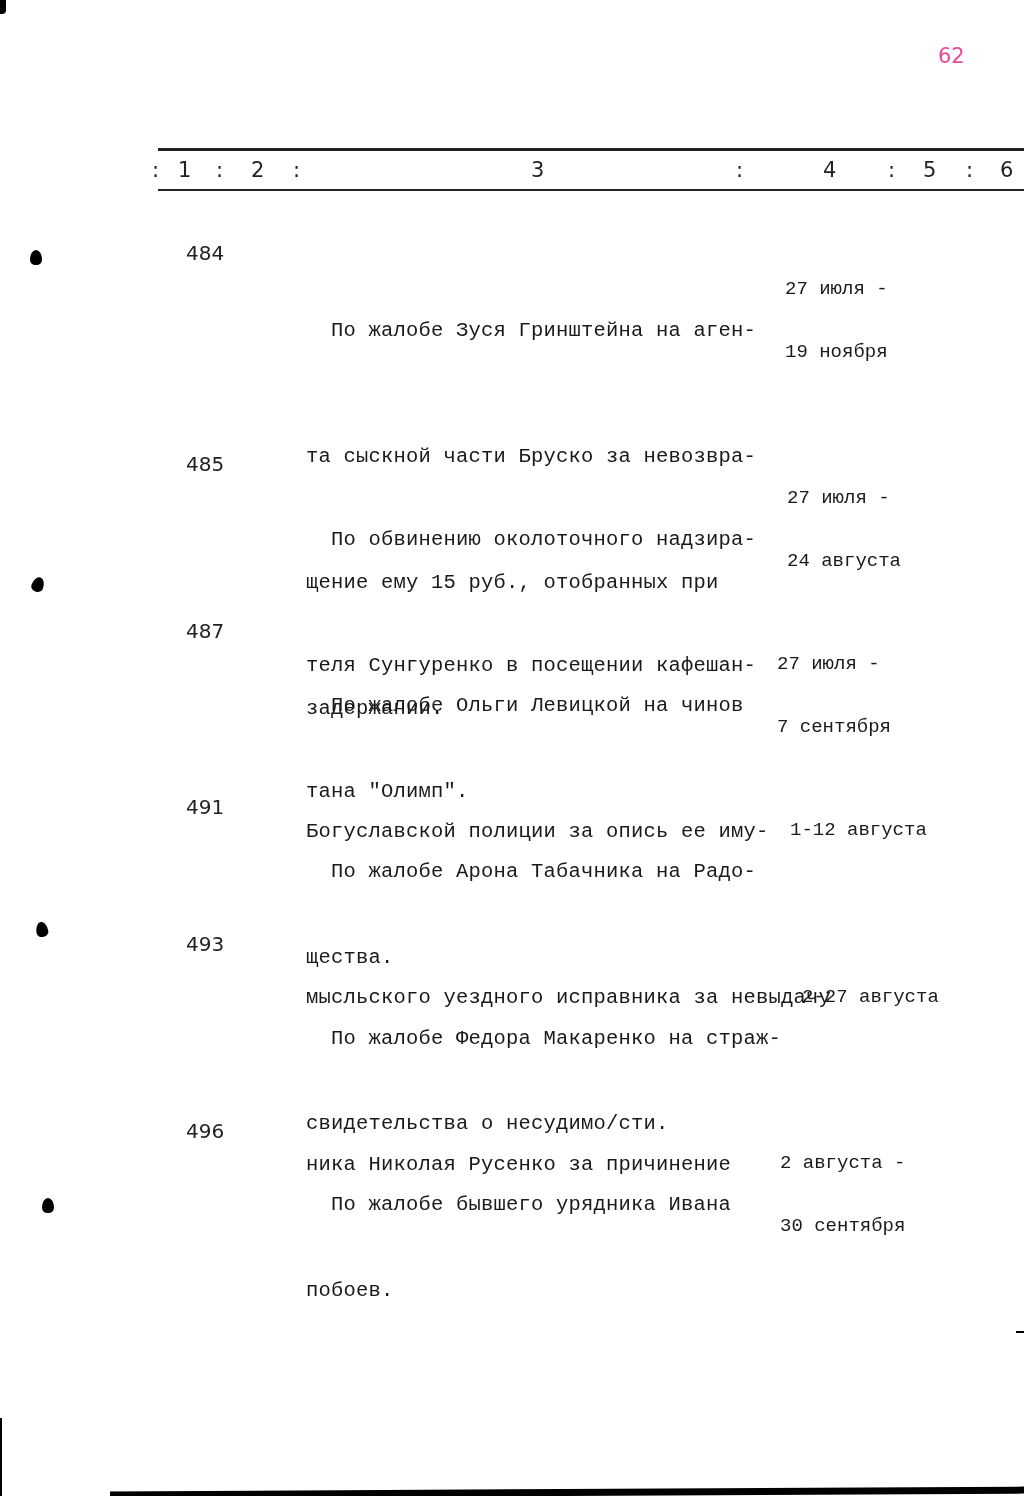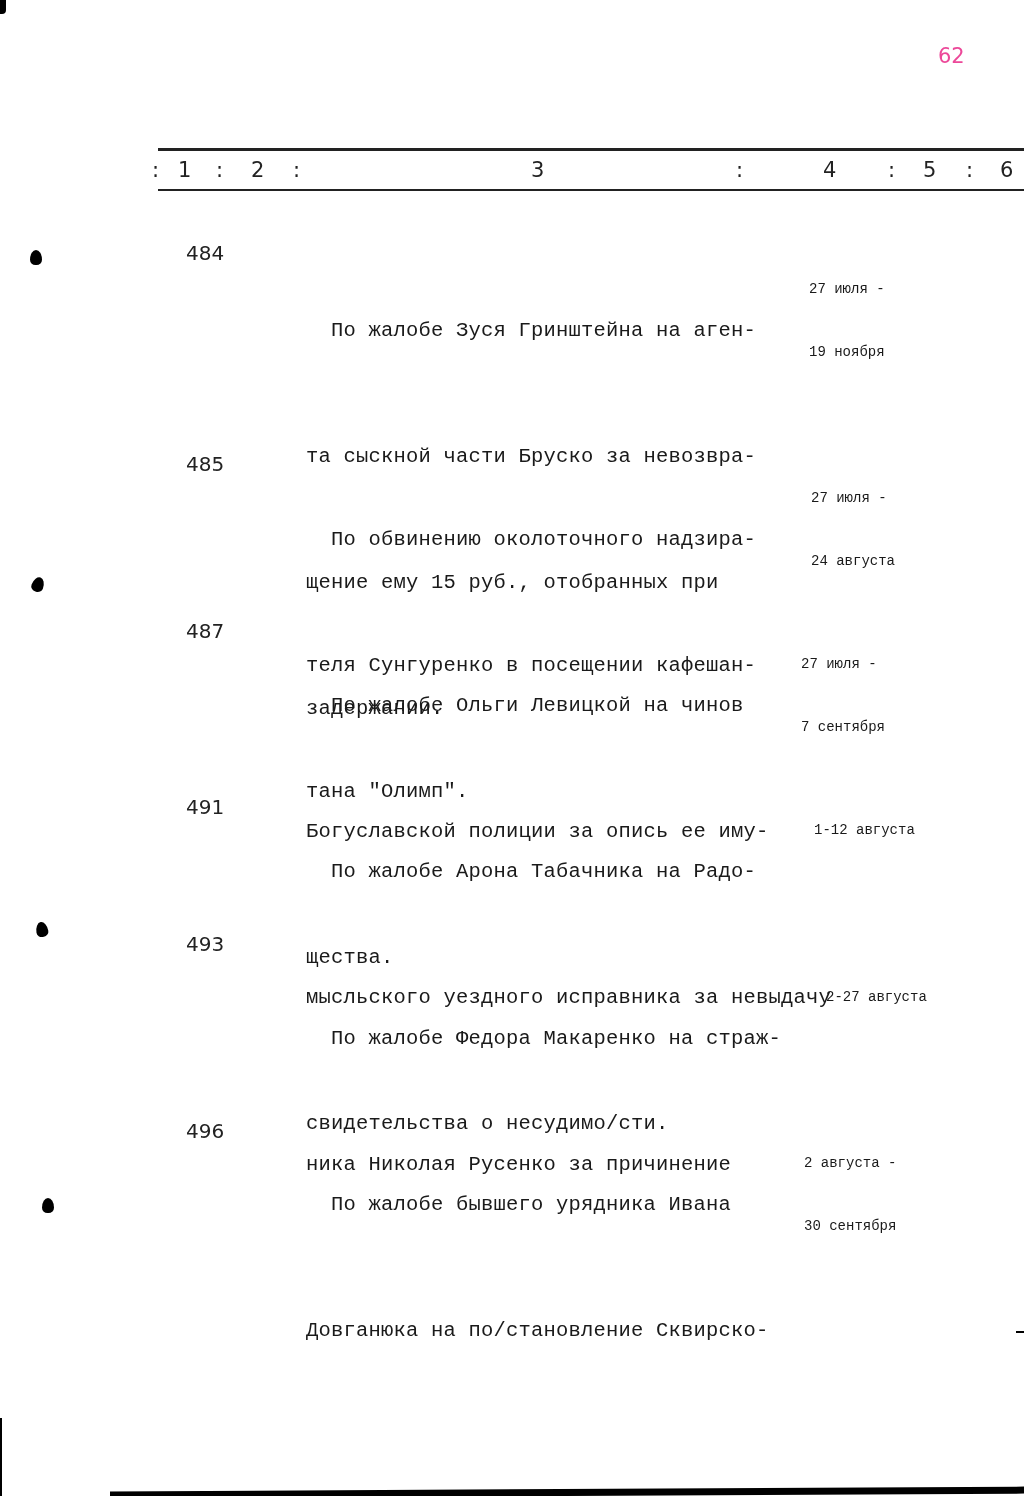--- a/index.html
+++ b/index.html
@@ -51,24 +51,23 @@
       position: absolute;
       left: 306px;
       width: 470px;
       font-size: 20.5px;
       line-height: 42px;
       letter-spacing: 0.2px;
       white-space: pre;
     }
     .entry-date {
       position: absolute;
-      font-size: 14px;
+      font-size: 19px;
       line-height: 21px;
       white-space: pre;
-      margin-left: 24px;
     }
     .mark {
       position: absolute;
       width: 12px;
       height: 15px;
       background: #000;
       border-radius: 50% 50% 45% 45% / 65% 65% 35% 35%;
     }
     .edge-mark {
       position: absolute;
@@ -160,31 +159,31 @@
     <div class="entry-date" style="left:790px;top:778px;text-align:right;">
       <div>1-12 августа</div>
     </div>
   </div>
 
   <div>
     <div class="entry-num" style="top:932px;">493</div>
     <div class="entry-text" style="top:934px;">
       <div>  По жалобе Федора Макаренко на страж-</div>
       <div>ника Николая Русенко за причинение</div>
+      <div>побоев.</div>
     </div>
     <div class="entry-date" style="left:802px;top:945px;">
       <div>2-27 августа</div>
     </div>
   </div>
 
   <div>
     <div class="entry-num" style="top:1119px;text-align:right;">496</div>
     <div class="entry-text" style="top:1100px;">
       <div>  По жалобе бывшего урядника Ивана</div>
-      <div>Довганюка на по/становление Сквирско-</div>
       
     </div>
     <div class="entry-date" style="left:780px;top:1111px;">
       <div>2 августа -</div>
       <div>30 сентября</div>
     </div>
   </div>
 
   <div class="mark" style="left:30px;top:250px;"></div>
   <div class="mark" style="left:32px;top:577px;transform:rotate(20deg);"></div>

